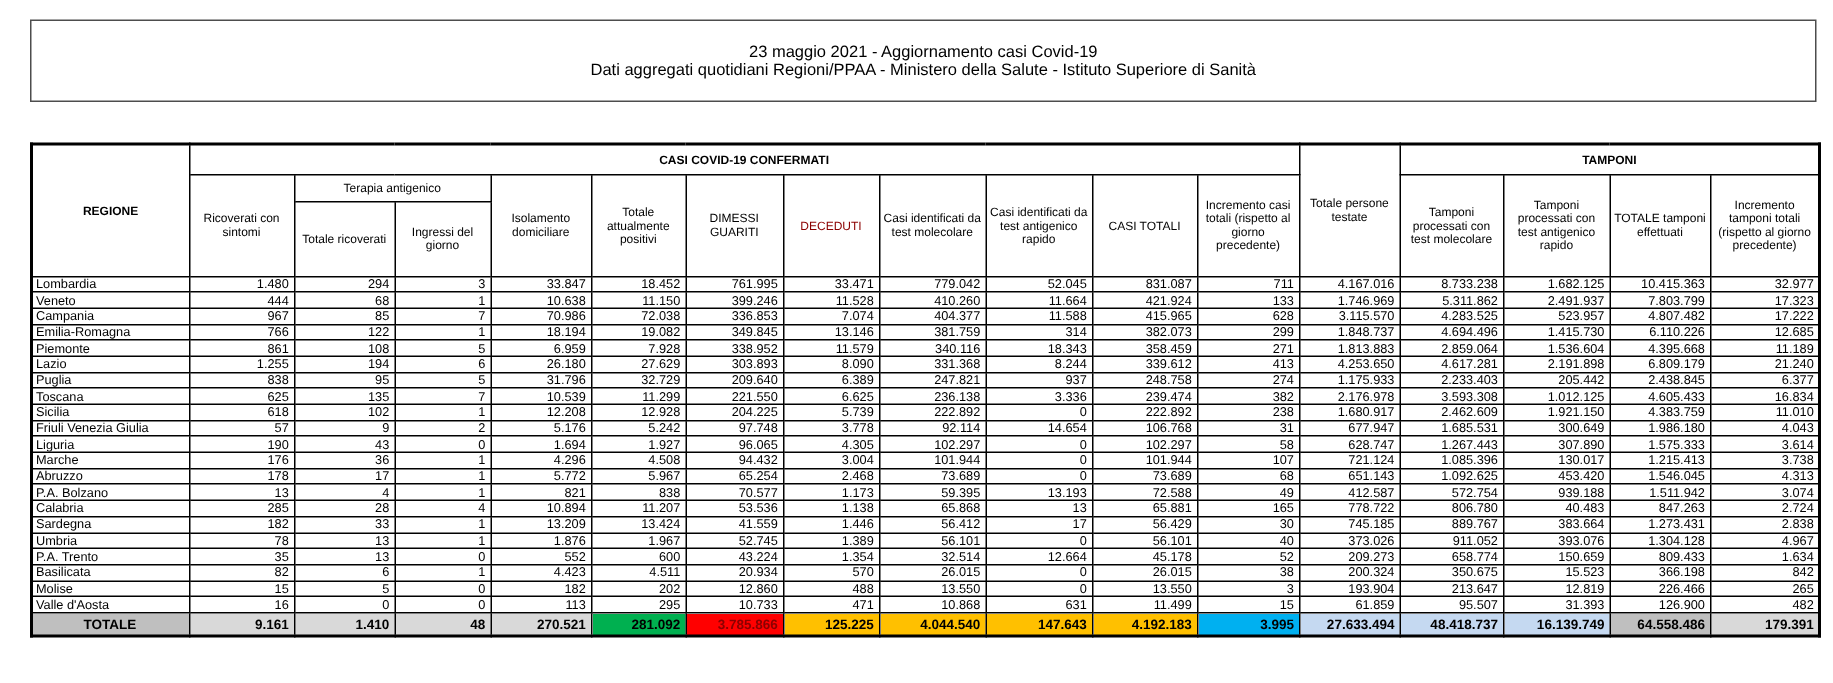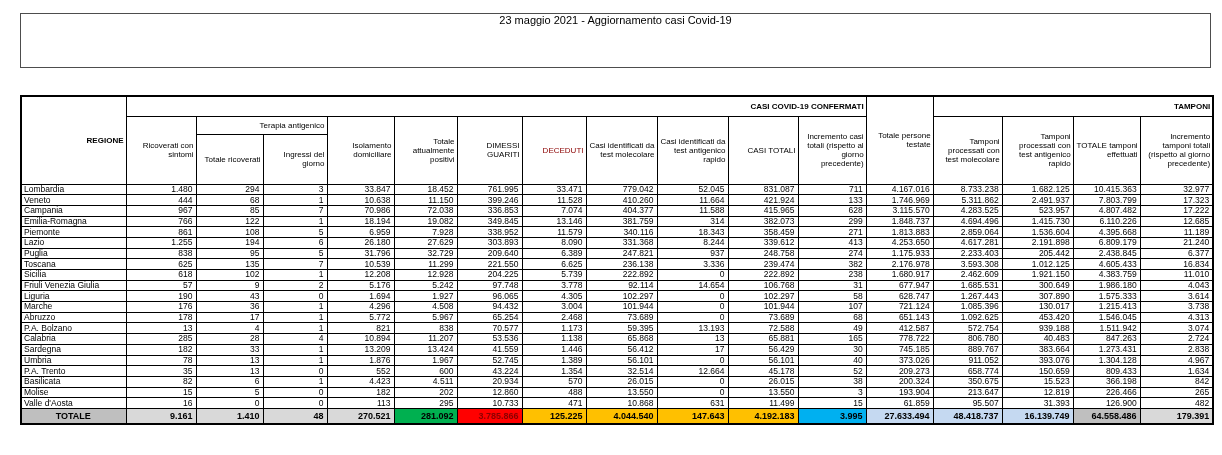--- a/index.html
+++ b/index.html
@@ -8,34 +8,34 @@
   }
   *{box-sizing:border-box;}
   html,body{margin:0;padding:0;}
   body{
     width:1222px;height:455px;background:#ffffff;position:relative;
     font-family:"Liberation Sans", sans-serif;color:#000;
   }
   .title-box{
     position:absolute;left:20px;top:13px;width:1191px;height:55px;
     border:1px solid #4d4d4d;display:flex;flex-direction:column;
-    justify-content:space-between;align-items:center;background:#fff;
+    justify-content:center;align-items:center;background:#fff;
   }
   .title-line{font-size:11px;line-height:12px;text-align:center;}
   table.covid{
     position:absolute;left:20px;top:95px;width:1192px;
     border-collapse:collapse;table-layout:fixed;
     border:2px solid #000;
   }
   .covid th,.covid td{
     border:1px solid #000;padding:0 3px;overflow:hidden;white-space:nowrap;
     font-weight:normal;vertical-align:middle;
   }
   .covid thead th{
-    text-align:right;font-size:8px;line-height:9px;white-space:normal;
+    text-align:center;font-size:8px;line-height:9px;white-space:normal;
     background:#fff;padding:1px 2px;
   }
   th.banner{font-size:10px;font-weight:bold;height:20px;}
   th.corner{background:var(--greydark);font-size:9.5px;font-weight:bold;margin-left:40px;}
   th.group-head{height:18px;font-size:8.5px;}
   tr.sub-row th{height:50px;}
   .bg-green{background:var(--green);}
   .bg-red{background:var(--red);color:var(--darkred);}
   .bg-yellow{background:var(--yellow);}
   .bg-cyan{background:var(--cyan);}
@@ -48,20 +48,21 @@
   .covid tbody tr.total td{
     height:16px;font-weight:bold;font-size:9px;border-top:1px solid #000;
   }
   .covid tbody tr.total td.region{text-align:center;}
 </style>
 </head>
 <body>
 
 <div class="title-box">
   <div class="title-line">23 maggio 2021 - Aggiornamento casi Covid-19</div>
+  <div class="title-line">Dati aggregati quotidiani Regioni/PPAA - Ministero della Salute - Istituto Superiore di Sanità</div>
 </div>
 
 <table class="covid">
   <colgroup>
     <col style="width:105px">
       <col style="width:70px">
       <col style="width:67px">
       <col style="width:64px">
     <col style="width:67px">
       <col style="width:63px">

